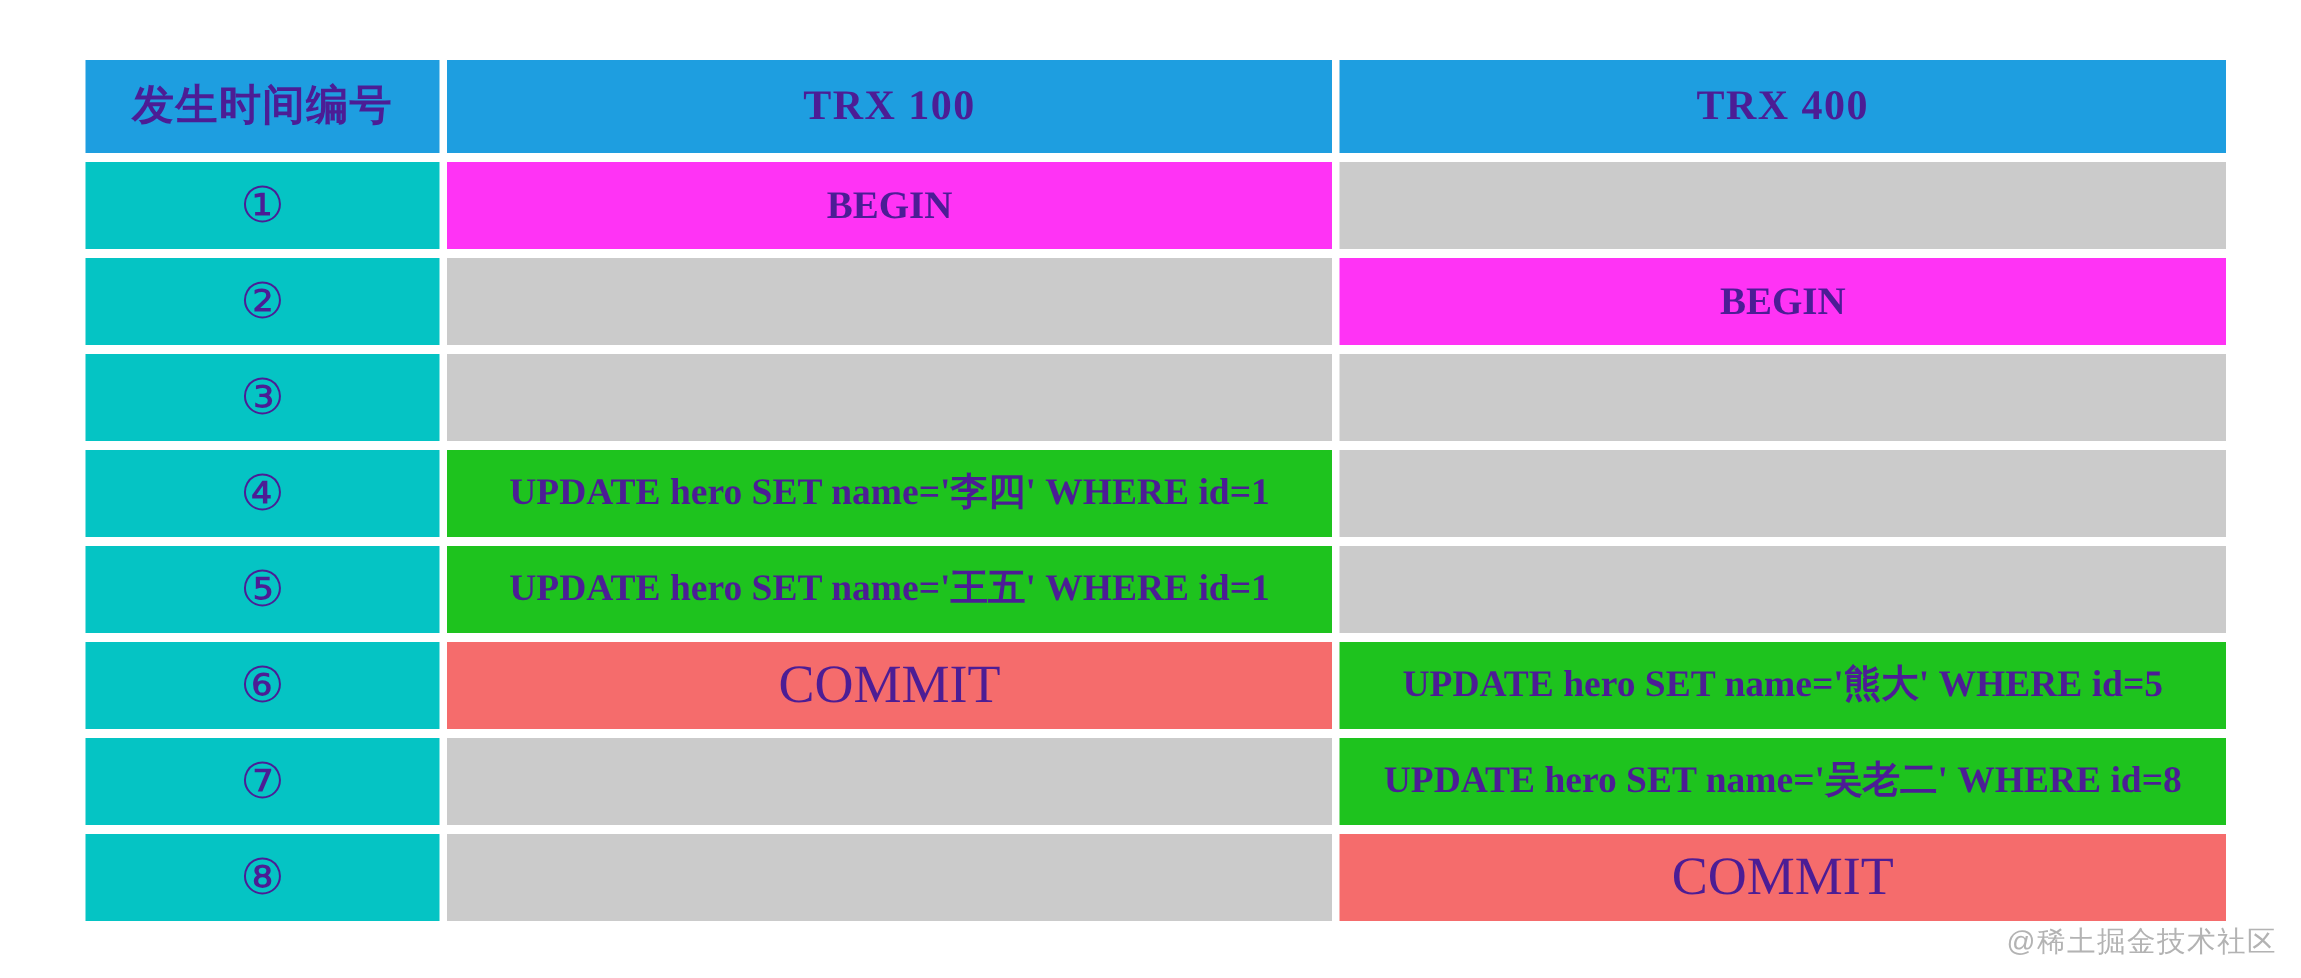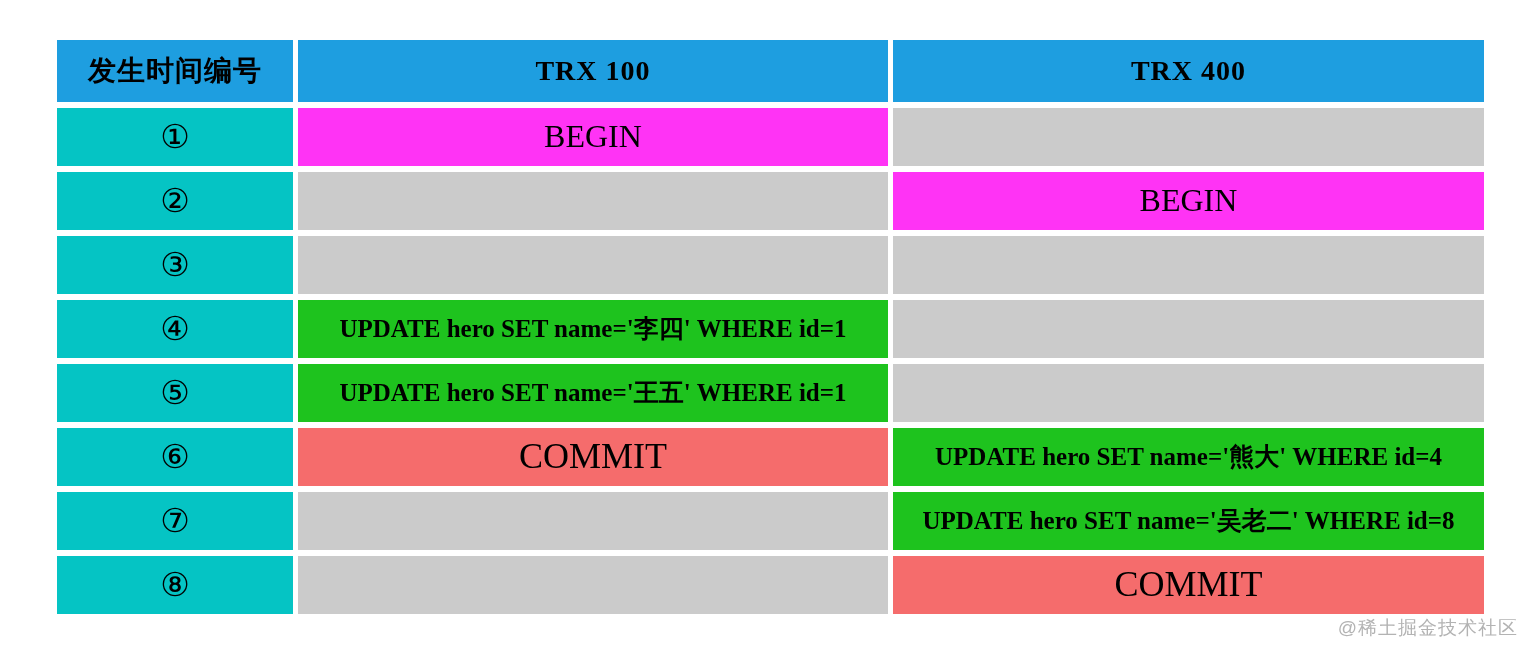--- a/index.html
+++ b/index.html
@@ -15,41 +15,41 @@
     grid-template-columns: 236px 590px 591px;
     grid-template-rows: 62px repeat(8, 58px);
     column-gap: 5px;
     row-gap: 6px;
   }
 
   .cell {
     display: flex;
     align-items: center;
     justify-content: center;
-    color: #000000;
+    color: #4c1d95;
     text-align: center;
     line-height: 1.1;
     white-space: nowrap;
   }
 
   .cell[data-type="header"] {
     background: #1E9EE0;
     font-size: 28px;
     font-weight: bold;
     letter-spacing: 1px;
   }
 
   .cell[data-type="seq"] {
     background: #05C4C4;
     font-family: "DejaVu Sans", sans-serif;
     font-size: 33px;
     font-weight: normal;
   }
 
-  .cell[data-type="begin"]  { background: #FF33F5; font-size: 32px; }
+  .cell[data-type="begin"]  { background: #FF33F5; font-size: 26px; font-weight: bold; }
   .cell[data-type="update"] { background: #1EC31E; font-size: 25px; font-weight: bold; }
   .cell[data-type="commit"] { background: #F56C6C; font-size: 36px; }
   .cell[data-type="empty"]  { background: #CBCBCB; }
 
   .watermark {
     position: absolute;
     right: 16px;
     top: 615px;
     font-family: "Liberation Sans", "DejaVu Sans", sans-serif;
     font-size: 19px;
@@ -82,21 +82,21 @@
   <div class="cell" data-type="seq">④</div>
   <div class="cell" data-type="update">UPDATE hero SET name='李四' WHERE id=1</div>
   <div class="cell" data-type="empty"></div>
 
   <div class="cell" data-type="seq">⑤</div>
   <div class="cell" data-type="update">UPDATE hero SET name='王五' WHERE id=1</div>
   <div class="cell" data-type="empty"></div>
 
   <div class="cell" data-type="seq">⑥</div>
   <div class="cell" data-type="commit">COMMIT</div>
-  <div class="cell" data-type="update">UPDATE hero SET name='熊大' WHERE id=4</div>
+  <div class="cell" data-type="update">UPDATE hero SET name='熊大' WHERE id=5</div>
 
   <div class="cell" data-type="seq">⑦</div>
   <div class="cell" data-type="empty"></div>
   <div class="cell" data-type="update">UPDATE hero SET name='吴老二' WHERE id=8</div>
 
   <div class="cell" data-type="seq">⑧</div>
   <div class="cell" data-type="empty"></div>
   <div class="cell" data-type="commit">COMMIT</div>
 
 </div>

